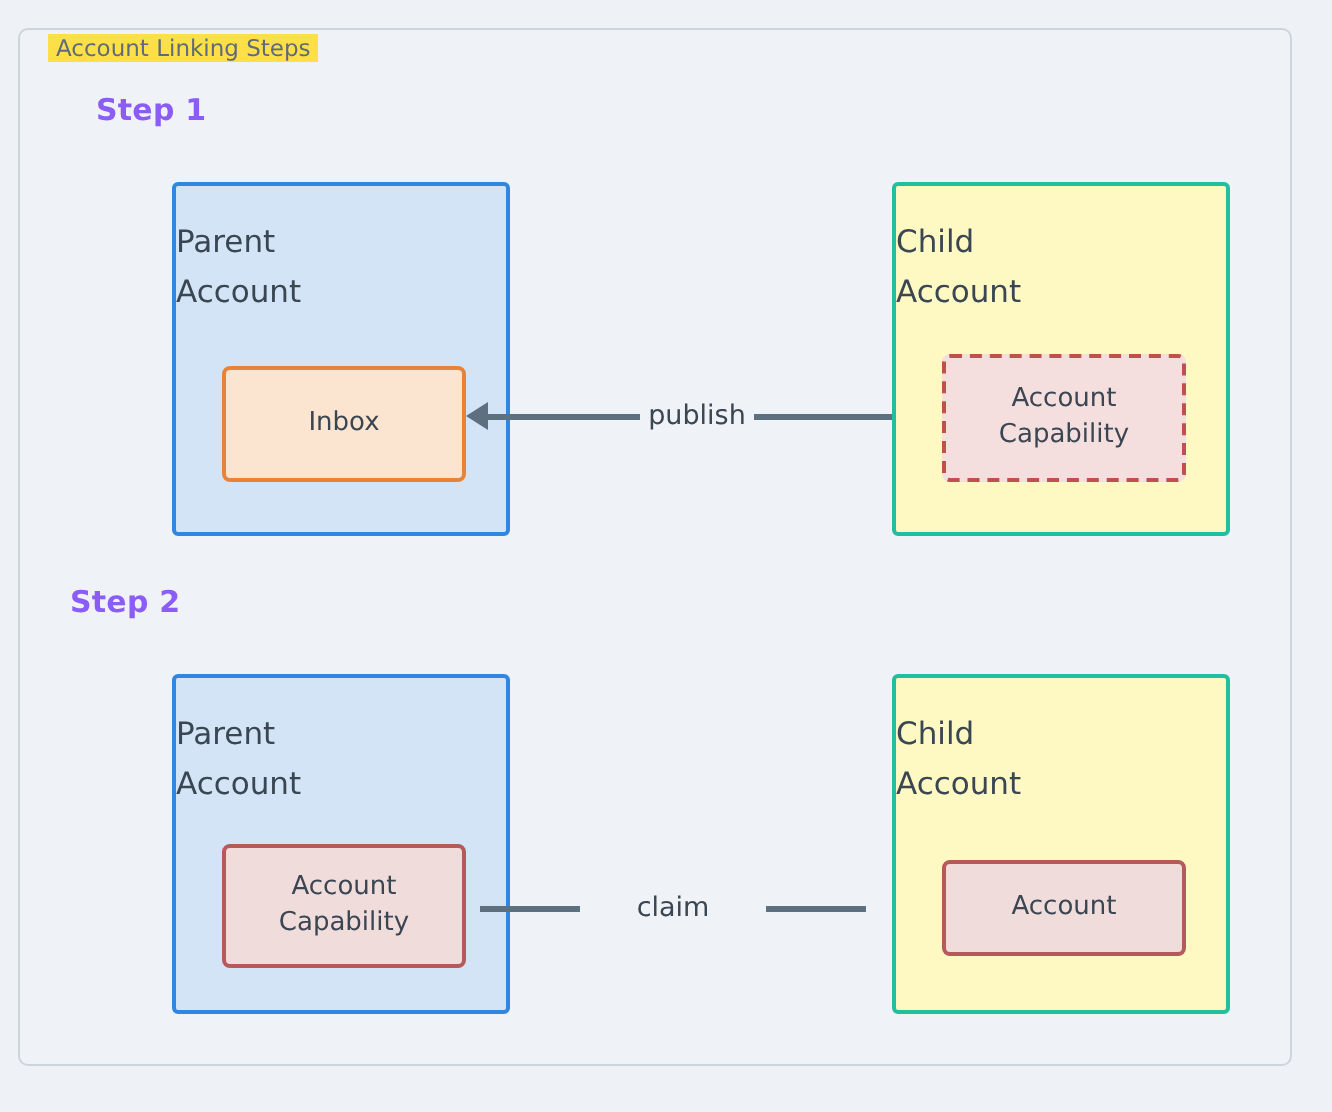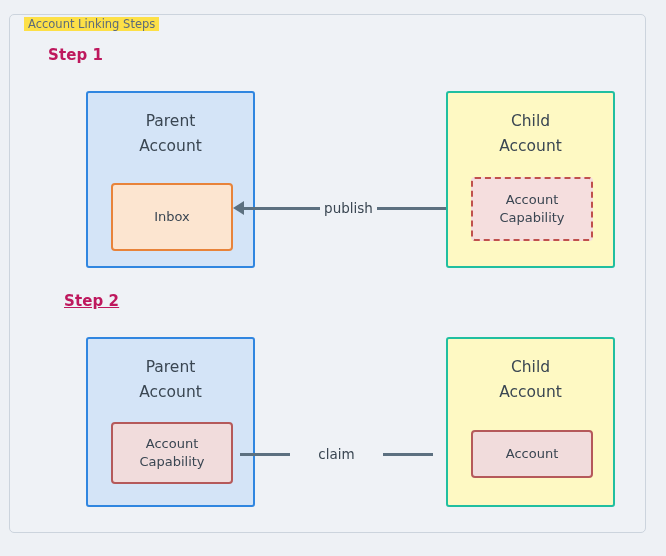--- a/index.html
+++ b/index.html
@@ -36,21 +36,21 @@
     padding: 0 4px;
     line-height: 14px;
     white-space: nowrap;
   }
 
   
   .step-label {
     position: absolute;
     font-size: 15px;
     font-weight: bold;
-    color: #be185d;
+    color: #8b5cf6;
     letter-spacing: 0.1px;
     white-space: nowrap;
   }
 
   
   .acct {
     position: absolute;
     box-sizing: border-box;
     border-width: 2px;
     border-style: solid;
@@ -61,21 +61,20 @@
     border-color: #3086e0;
   }
   .acct.child {
     background: #fef9c3;
     border-color: #20bfa0;
   }
   .acct-title {
     position: absolute;
     left: 0;
     right: 0;
-    text-align: center;
     font-size: 15.5px;
     color: #3a4652;
     line-height: 25px;
     white-space: pre-line;
   }
 
   
   .inner {
     position: absolute;
     box-sizing: border-box;
@@ -140,38 +139,38 @@
 
 <div class="frame">
   <div class="frame-title">Account Linking Steps</div>
 </div>
 
 <div class="step-label" style="left:48px; top:46px;">Step 1</div>
 
 <div class="acct parent" style="left:86px; top:91px; width:169px; height:177px;">
   <div class="acct-title" style="top:16px;">Parent
 Account</div>
-  <div class="inner inbox" style="left:23px; top:90px; width:122px; height:68px;">Inbox</div>
+  <div class="inner inbox" style="left:23px; top:90px; width:122px; height:58px;">Inbox</div>
 </div>
 
 <div class="arrow-wrap" style="left:233px; top:197px; width:220px;">
   <div class="arrow-head left"></div>
   <div class="arrow-line"></div>
   <div class="arrow-label">publish</div>
   <div class="arrow-line"></div>
 </div>
 
 <div class="acct child" style="left:446px; top:91px; width:169px; height:177px;">
   <div class="acct-title" style="top:16px;">Child
 Account</div>
   <div class="inner cap-dashed" style="left:23px; top:84px; width:122px; height:64px;">Account
 Capability</div>
 </div>
 
-<div class="step-label" style="left:64px; top:292px;text-decoration:underline;">Step 2</div>
+<div class="step-label" style="left:35px; top:292px;">Step 2</div>
 
 <div class="acct parent" style="left:86px; top:337px; width:169px; height:170px;">
   <div class="acct-title" style="top:16px;">Parent
 Account</div>
   <div class="inner cap-solid" style="left:23px; top:83px; width:122px; height:62px;">Account
 Capability</div>
 </div>
 
 <div class="arrow-wrap" style="left:240px; top:443px; width:228px;gap:24px;">
   <div class="arrow-line"></div>

